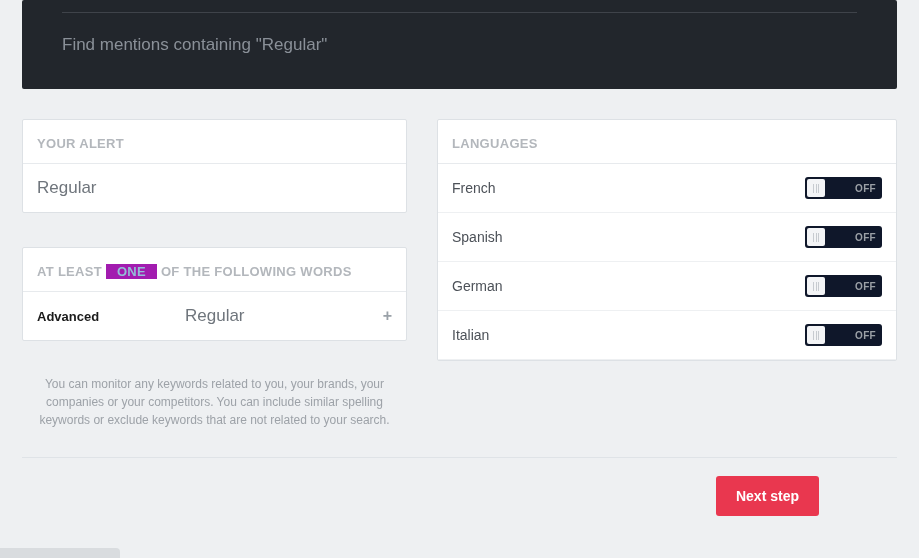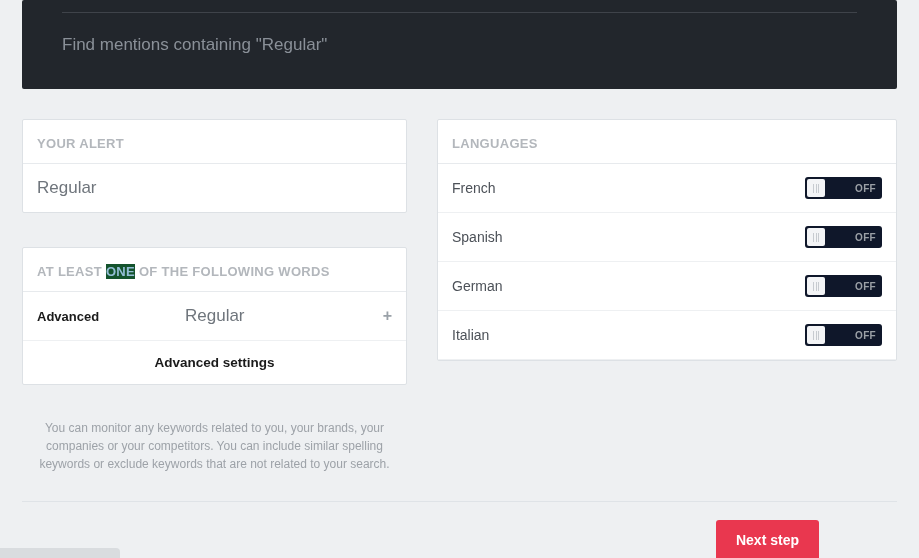--- a/index.html
+++ b/index.html
@@ -31,23 +31,23 @@
   }
   .card-header {
     border-bottom: 1px solid #e7eaed;
     padding: 16px 14px 12px 14px;
     color: #b3b7bc;
     font-size: 13px;
     font-weight: 700;
     letter-spacing: 0.3px;
   }
   .card-header .hl {
-    background: #14532d;
+    background: #a21caf;
     color: #94bed6;
-    padding: 0 0;
+    padding: 0 11px;
   }
   .row {
     display: flex;
     align-items: center;
     padding: 14px 14px;
     border-bottom: 1px solid #eef0f2;
     font-size: 14px;
   }
   .row:last-child { border-bottom: none; }
   .row-label {
@@ -150,21 +150,20 @@
 
       <div class="card">
         <div class="card-header">
           <span>AT LEAST </span><span class="hl">ONE</span><span> OF THE FOLLOWING WORDS</span>
         </div>
         <div class="row">
           <div class="row-label">Advanced</div>
           <div class="row-value">Regular</div>
           <div class="row-plus">+</div>
         </div>
-        <div class="center-row">Advanced settings</div>
       </div>
 
       <div class="help-text">You can monitor any keywords related to you, your brands, your companies or your competitors. You can include similar spelling keywords or exclude keywords that are not related to your search.</div>
 
     </div>
 
     <div class="col-right">
       <div class="card">
         <div class="card-header">LANGUAGES</div>
         <div id="lang-list">

